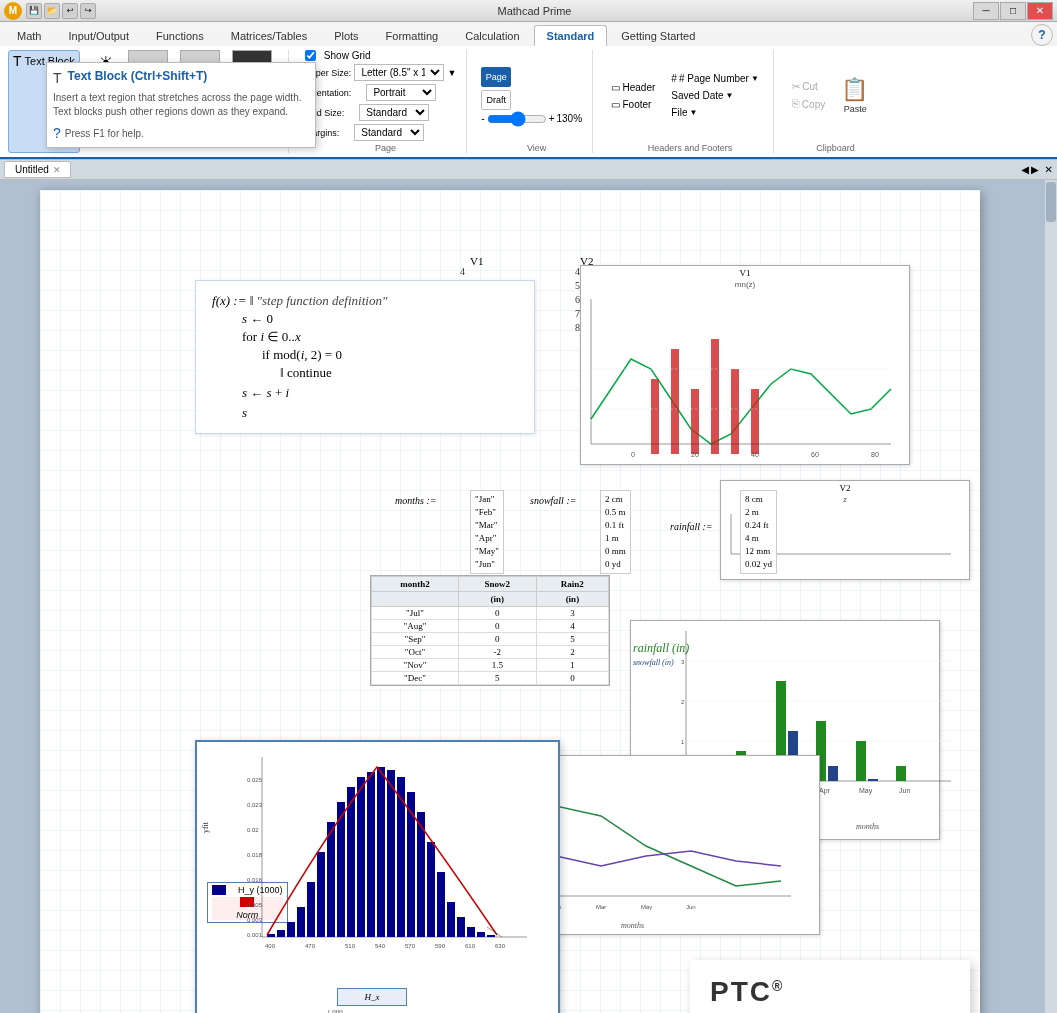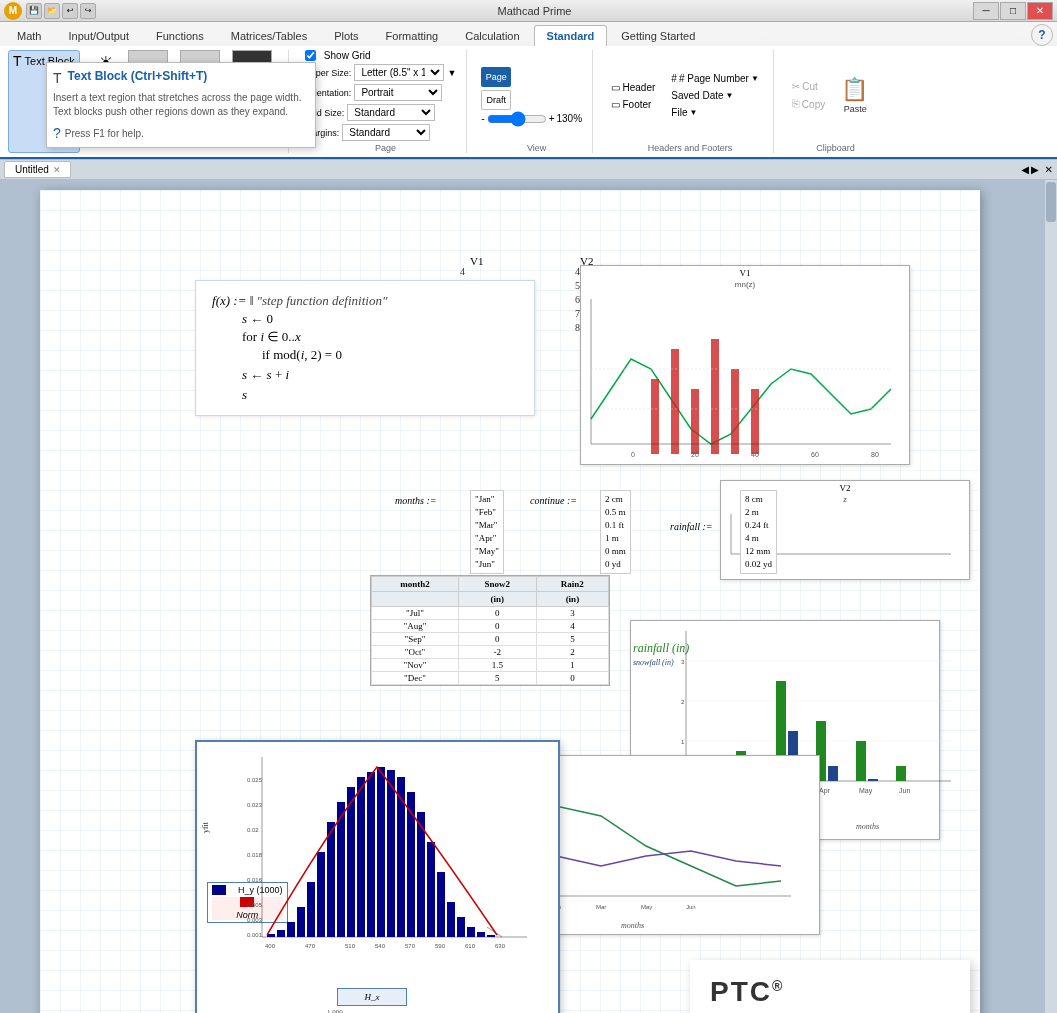--- a/index.html
+++ b/index.html
@@ -123,21 +123,21 @@
       background: white;
       box-shadow: 3px 3px 10px rgba(0,0,0,0.2);
     }
 
     
     .rb-check { display: flex; align-items: center; gap: 8px; font-size: 10px; cursor: pointer; white-space: nowrap; }
     .rb-check input { width: 11px; height: 11px; }
 
     
     .rb-select { font-size: 10px; border: 1px solid #bbb; background: white; padding: 1px 2px; width: 90px; }
-    .rb-select-sm { font-size: 10px; border: 1px solid #bbb; background: white; padding: 1px 2px; width: 88px; }
+    .rb-select-sm { font-size: 10px; border: 1px solid #bbb; background: white; padding: 1px 2px; width: 70px; margin-left: 12px; }
 
     
     .view-zoom { display: flex; align-items: center; gap: 2px; font-size: 10px; }
     .zoom-slider { width: 60px; height: 8px; }
 
     .separator { width: 1px; background: #ddd; margin: 0 4px; align-self: stretch; }
   </style>
 </head>
 <body>
 
@@ -359,20 +359,23 @@
       </div>
       <div class="math-line" style="padding-left:30px;">
         <i>s</i> ← 0
       </div>
       <div class="math-line" style="padding-left:30px;">
         for <i>i</i> ∈ 0..<i>x</i>
       </div>
       <div class="math-line" style="padding-left:50px;">
         if mod(<i>i</i>, 2) = 0
       </div>
+      <div class="math-line" style="padding-left:68px;">
+        ‖ continue
+      </div>
       <div class="math-line" style="padding-left:30px; margin-top:4px;">
         <i>s</i> ← <i>s</i> + <i>i</i>
       </div>
       <div class="math-line" style="padding-left:30px; margin-top:4px;">
         <i>s</i>
       </div>
     </div>
 
     <div class="chart-container" style="left:540px; top:75px; width:330px; height:200px;">
       <div style="text-align:center; font-size:9px; font-family:'Times New Roman',serif; padding:2px;">V1</div>
@@ -419,21 +422,21 @@
     <div style="position:absolute; left:430px; top:300px; font-family:'Times New Roman',serif; font-size:9px; line-height:13px; border:1px solid #ccc; padding:2px 4px; background:white;">
       <div>"Jan"</div>
       <div>"Feb"</div>
       <div>"Mar"</div>
       <div>"Apr"</div>
       <div>"May"</div>
       <div>"Jun"</div>
     </div>
 
     <div style="position:absolute; left:490px; top:305px; font-family:'Times New Roman',serif; font-size:10px;">
-      <i>continue :=</i>
+      <i>snowfall :=</i>
     </div>
 
     <div style="position:absolute; left:560px; top:300px; font-family:'Times New Roman',serif; font-size:9px; line-height:13px; border:1px solid #ccc; padding:2px 4px; background:white;">
       <div>2 cm</div>
       <div>0.5 m</div>
       <div>0.1 ft</div>
       <div>1 m</div>
       <div>0 mm</div>
       <div>0 yd</div>
     </div>

